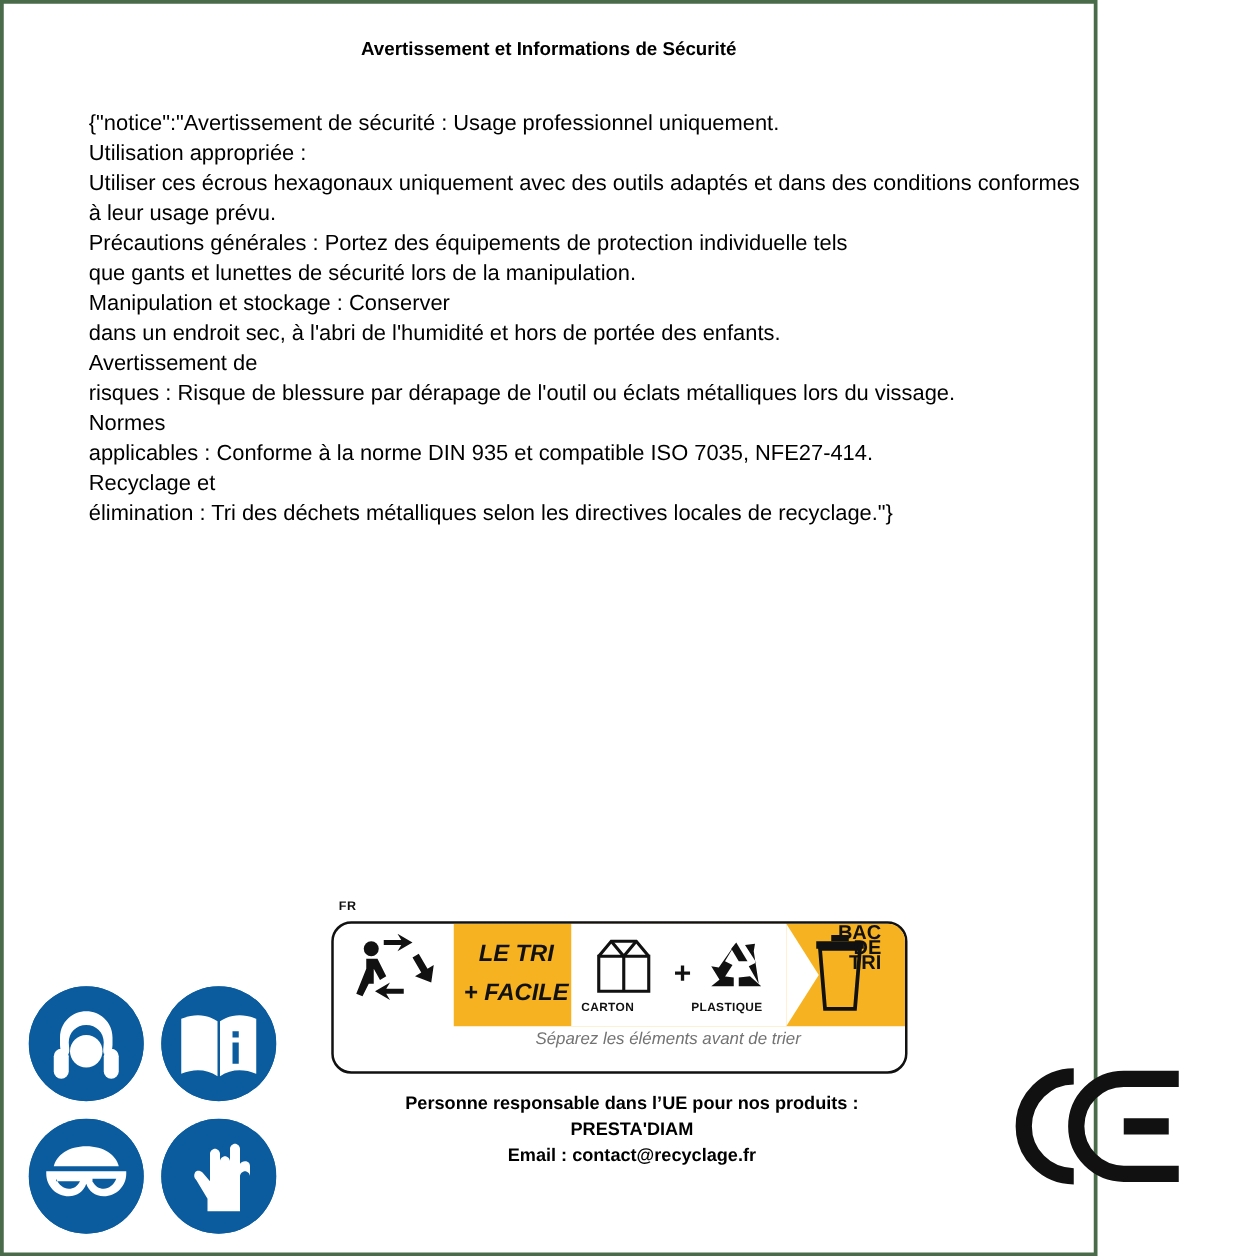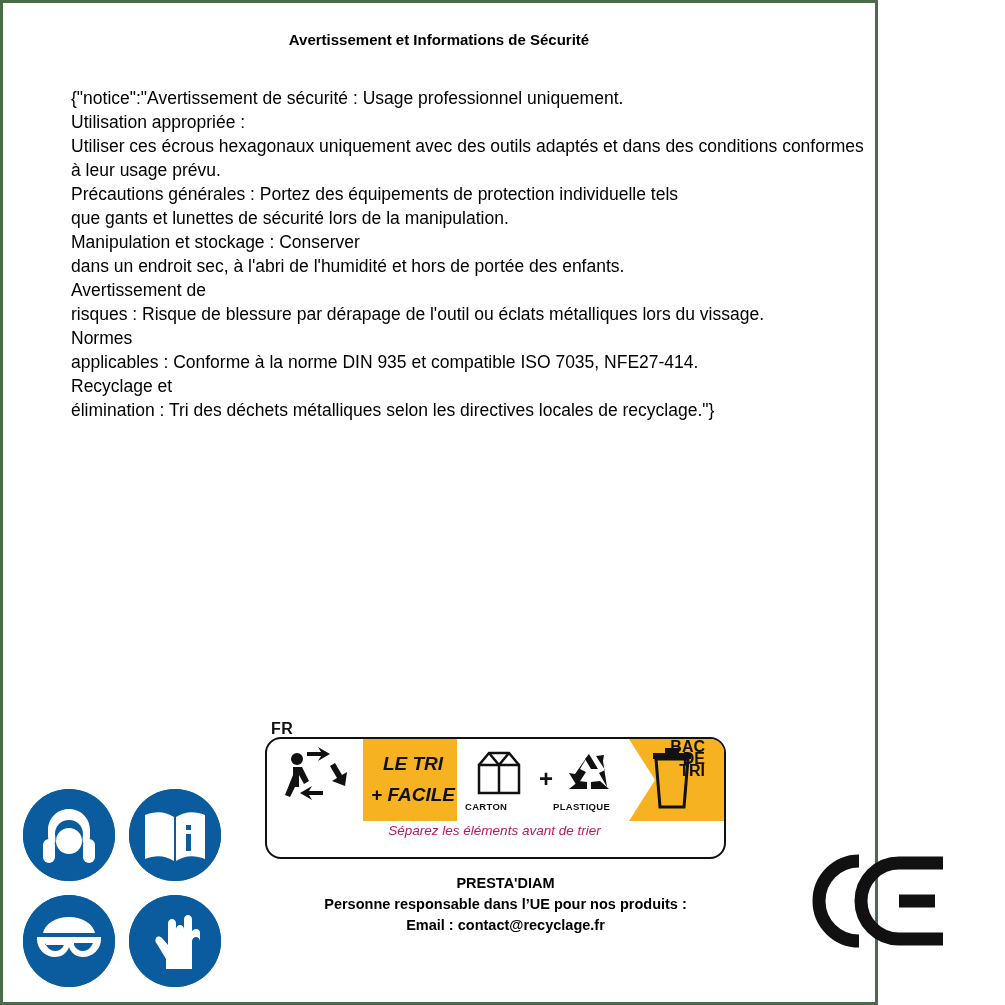--- a/index.html
+++ b/index.html
@@ -63,21 +63,21 @@
     position: absolute;
     left: 262px;
     top: 717px;
     width: 457px;
     height: 135px;
   }
   .tri-fr {
     position: absolute;
     left: 6px;
     top: 0px;
-    font-size: 16px;
+    font-size: 10px;
     font-weight: bold;
     color: #111;
     letter-spacing: .5px;
   }
   .tri-box {
     position: absolute;
     left: 0;
     top: 17px;
     width: 457px;
     height: 118px;
@@ -125,21 +125,22 @@
   }
   .tri-text .l2 { display: block; white-space: nowrap; }
   .tri-caption {
     position: absolute;
     left: 0;
     top: 84px;
     width: 455px;
     text-align: center;
     font-size: 13.5px;
     font-style: italic;
-    color: #be185d;
+    color: #737373;
+    padding-left: 40px;
   }
   .tri-ico-label {
     position: absolute;
     font-size: 9.5px;
     font-weight: bold;
     color: #111;
     text-align: left;
     letter-spacing: .3px;
   }
   .plus-sign {
@@ -291,22 +292,22 @@
         <rect x="26" y="1" width="14" height="5" fill="#111"></rect>
         <path d="M17 12h32l-4 48H21z" fill="none" stroke="#111" stroke-width="3"></path>
       </svg>
       <div class="bac-text">BAC<br>DE<br>TRI</div>
 
       <div class="tri-caption">Séparez les éléments avant de trier</div>
     </div>
   </div>
 
   <div class="resp-block">
+    <div>Personne responsable dans l’UE pour nos produits :</div>
     <div>PRESTA'DIAM</div>
-    <div>Personne responsable dans l’UE pour nos produits :</div>
     <div>Email : contact@recyclage.fr</div>
   </div>
 
   <div class="ce-mark">
     <svg width="150" height="100" viewBox="0 0 150 100" xmlns="http://www.w3.org/2000/svg">
       <path d="M56 10a40 40 0 1 0 0 80" fill="none" stroke="#111" stroke-width="13"></path>
       <path d="M140 12H96a38 38 0 0 0 0 76h44" fill="none" stroke="#111" stroke-width="13"></path>
       <path d="M96 50h36" fill="none" stroke="#111" stroke-width="13"></path>
     </svg>
   </div>

